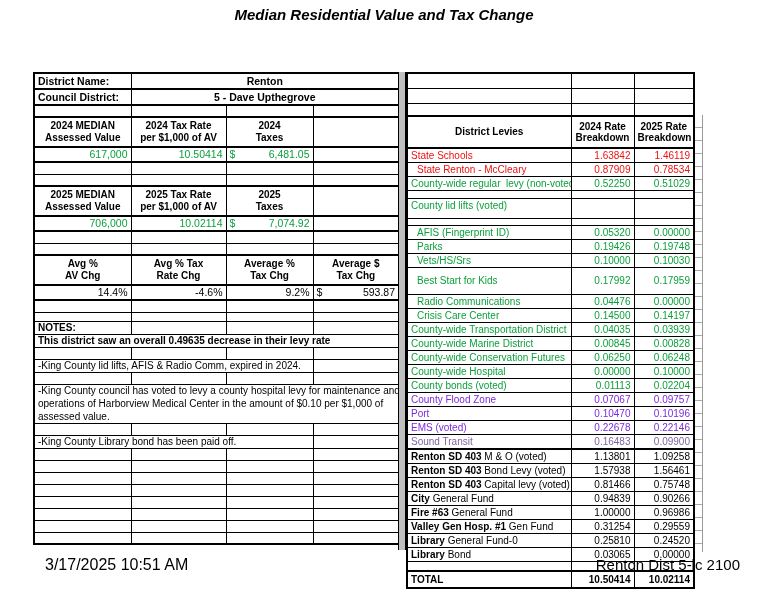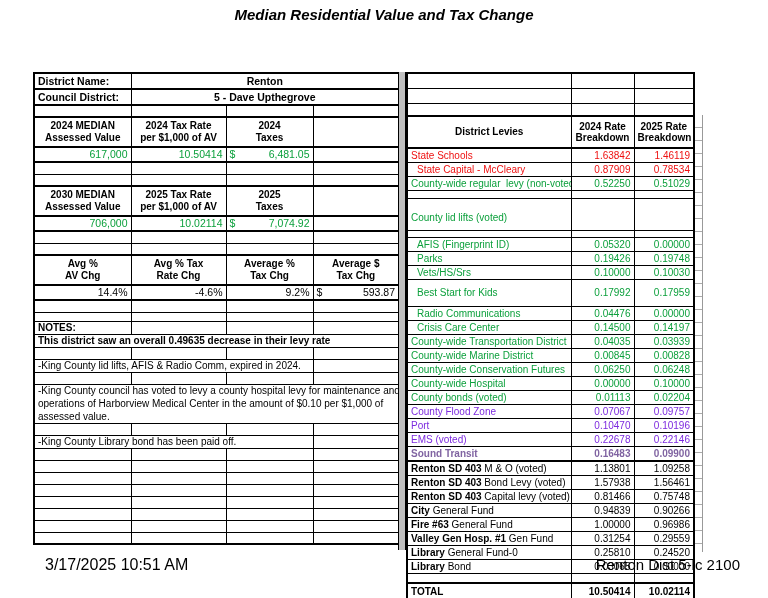--- a/index.html
+++ b/index.html
@@ -37,27 +37,27 @@
   .rtable{position:absolute;left:406px;top:72px;width:287px;border:2px solid #000;}
   .rtable td{font-size:10px;}
   .lvhead td{border-top:2px solid #000;border-bottom:2px solid #000;
              font-weight:bold;text-align:center;white-space:normal;}
   .lbl{text-align:left;}
   .val{text-align:right;}
   .ind{padding-left:9px;}
   .red{color:#EE1111;}
   .green{color:#0CA03C;}
   .purple{color:#7D2BDF;}
-  .purple2{color:#8064A2;font-weight:bold;}
+  .purple2{color:#8064A2;}
   .black{color:#000;margin-left:28px;}
   .small{font-size:9px;}
   tr.spacer7 td{height:7px;}
   tr.spacer6 td{height:6px;}
   tr.spacer8 td{height:8px;}
-  tr.lid td{height:18px;vertical-align:top;padding-top:13px;}
+  tr.lid td{height:18px;vertical-align:top;padding-top:1px;}
   tr.tall td{height:26px;}
   tr.std td{height:13px;}
   tr.sep td{border-top:2px solid #000;}
   tr.totalrow td{border-top:2px solid #000;border-bottom:2px solid #000;
                  font-weight:bold;height:15px;}
   
   .footer-left{position:absolute;left:45px;top:556px;font-size:16px;}
   .footer-right{position:absolute;right:28px;top:556px;font-size:15px;}
 </style>
 </head>
@@ -109,21 +109,21 @@
           <td></td>
         </tr>
     <tr class="h12">
           <td></td>
           <td></td>
           <td></td>
           <td></td>
         </tr>
 
     <tr class="h30 hrow">
-      <td class="hdr"><div>2030 MEDIAN</div><div>Assessed Value</div></td>
+      <td class="hdr"><div>2025 MEDIAN</div><div>Assessed Value</div></td>
       <td class="hdr"><div>2025 Tax Rate</div><div>per $1,000 of AV</div></td>
       <td class="hdr"><div>2025</div><div>Taxes</div></td>
       <td></td>
     </tr>
     <tr class="h15 vrow">
       <td class="r g">706,000</td>
       <td class="r g">10.02114</td>
       <td class="g"><div class="money"><span>$</span><span>7,074.92</span></div></td>
       <td></td>
     </tr>
@@ -291,21 +291,21 @@
       <td>2025 Rate Breakdown</td>
     </tr>
     </tbody>
       <tbody id="levy-rows">
         <tr class="std">
           <td class="lbl red">State Schools</td>
           <td class="val red">1.63842</td>
           <td class="val red">1.46119</td>
         </tr>
         <tr class="std">
-          <td class="lbl red ind">State Capital - McCleary</td>
+          <td class="lbl red ind">State Renton - McCleary</td>
           <td class="val red">0.87909</td>
           <td class="val red">0.78534</td>
         </tr>
         <tr class="std">
           <td class="lbl green">County-wide regular  levy (non-voted)</td>
           <td class="val green">0.52250</td>
           <td class="val green">0.51029</td>
         </tr>
         <tr class="spacer7">
           <td></td>

